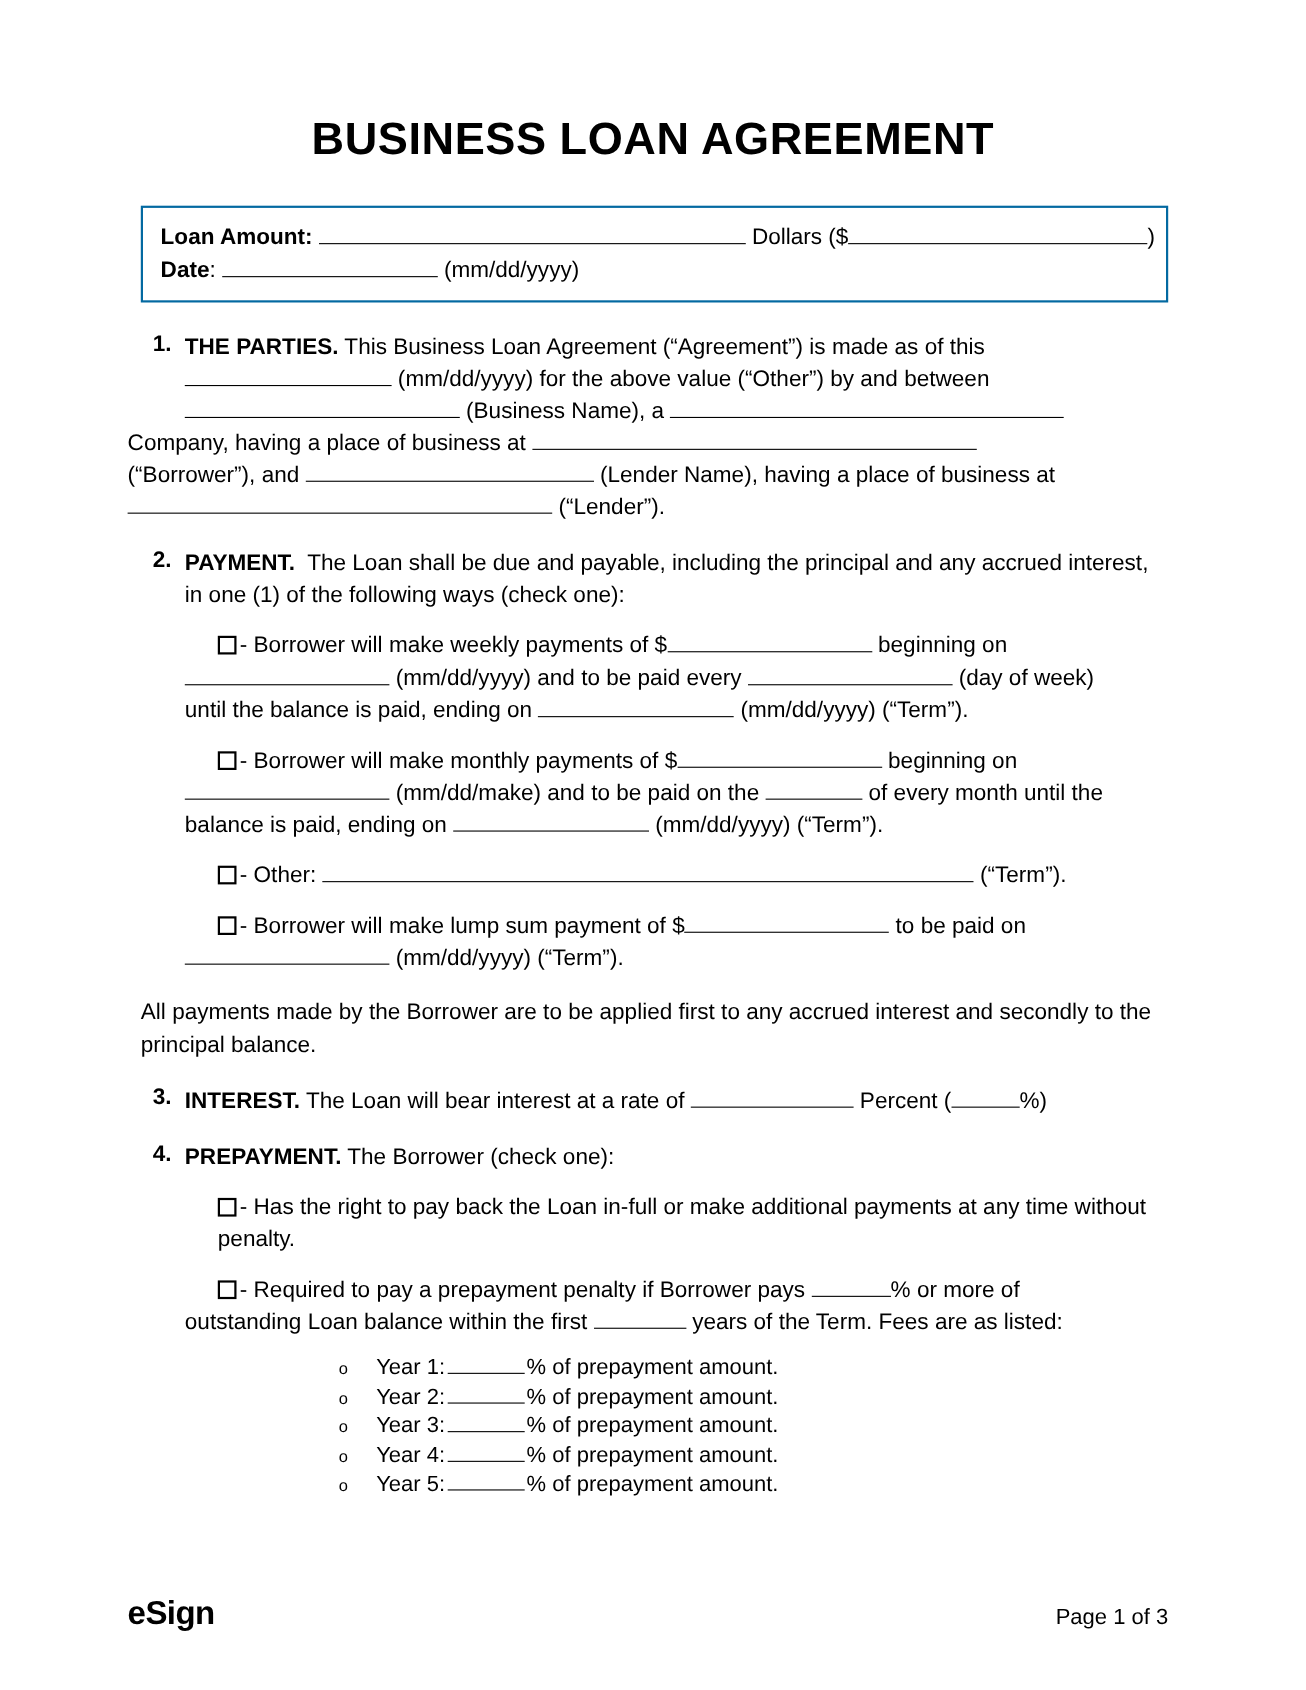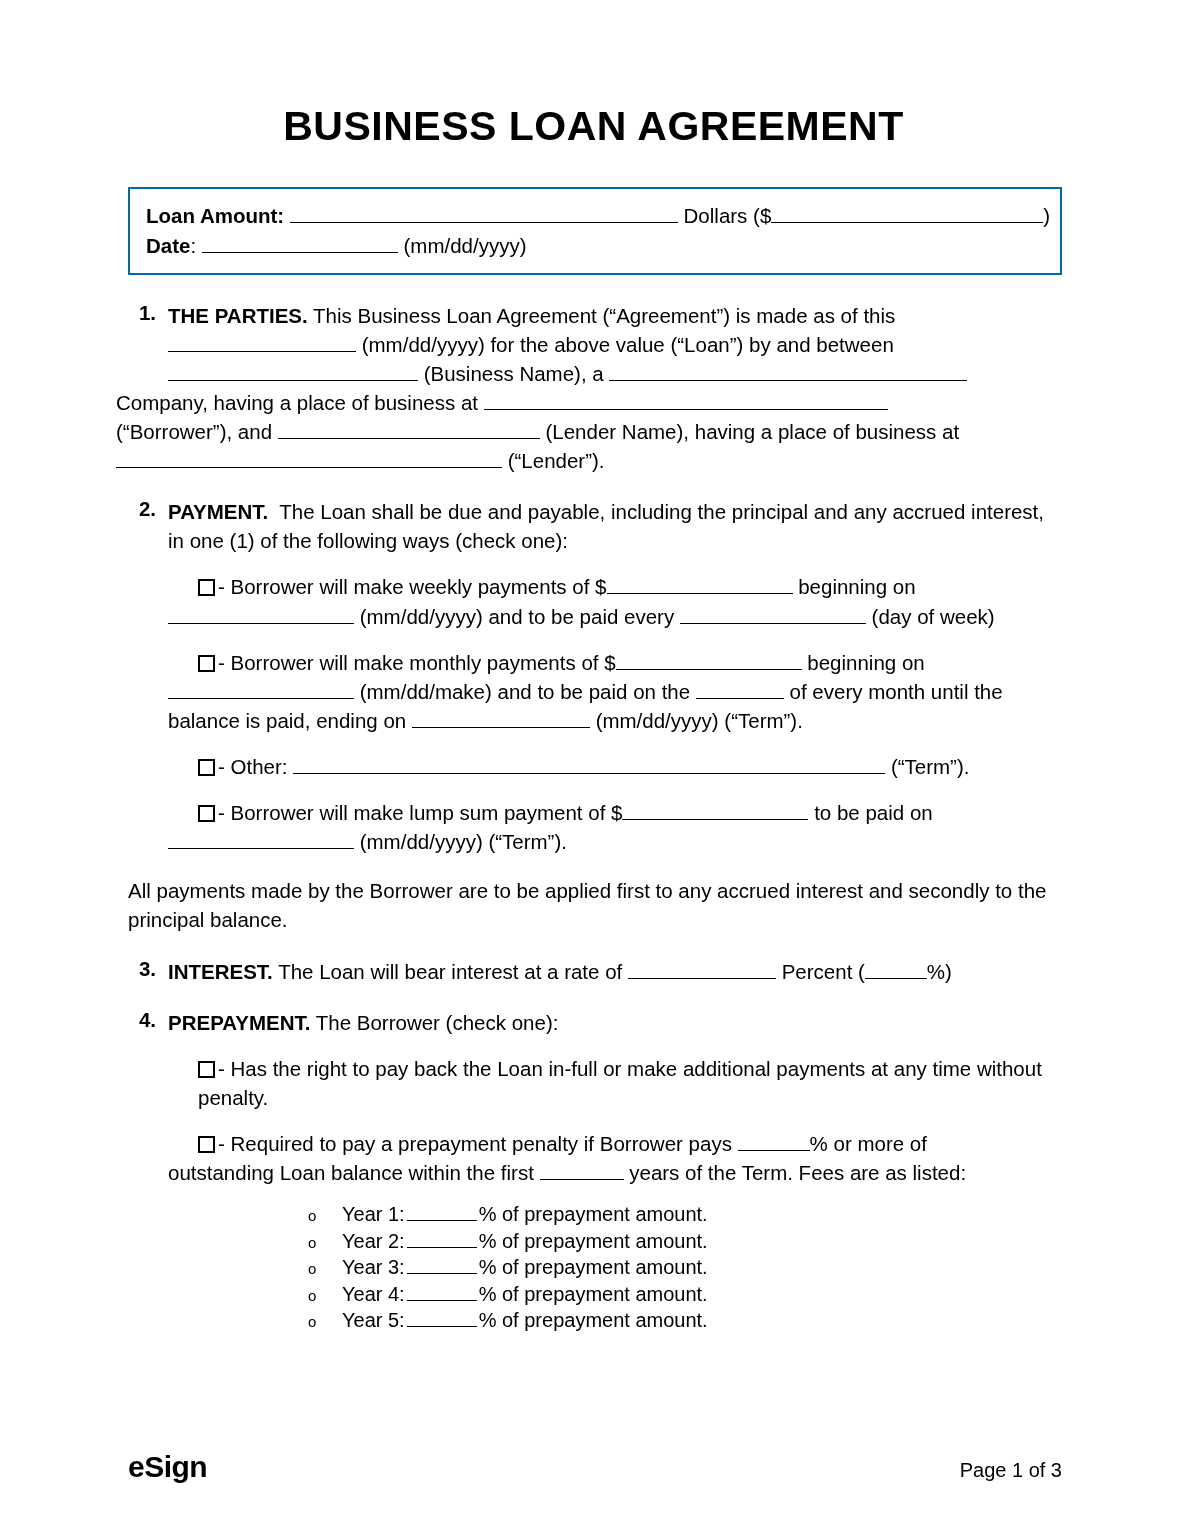--- a/index.html
+++ b/index.html
@@ -97,21 +97,21 @@
   }
   .years .row { display: flex; align-items: baseline; }
   .years .bullet {
     width: 34px;
     flex: 0 0 34px;
     font-size: 15px;
     line-height: 1.5;
   }
   .footer {
     position: absolute;
-    left: 128px;
+    left: 116px;
     right: 125px;
     bottom: 52px;
     display: flex;
     justify-content: space-between;
     align-items: baseline;
   }
   .brand {
     font-size: 30px;
     font-weight: bold;
     letter-spacing: -0.5px;
@@ -144,21 +144,21 @@
 
     <div class="clause">
       <div class="num">1.</div>
       <div class="body">
         <p>
           <b>THE PARTIES.</b>
           <span>This Business Loan Agreement (“Agreement”) is made as of this</span>
         </p>
         <p>
           <span class="ul" style="width:188px"></span>
-          <span>(mm/dd/yyyy) for the above value (“Loan”) by and between</span>
+          <span>(mm/dd/yyyy) for the above value (“Other”) by and between</span>
         </p>
         <p>
           <span class="ul" style="width:250px"></span>
           <span>(Business Name), a</span>
           <span class="ul" style="width:358px"></span>
         </p>
         <p class="outdent">
           <span>Company, having a place of business at</span>
           <span class="ul" style="width:404px"></span>
         </p>
@@ -186,20 +186,25 @@
           <p>
             <span class="cb"></span><span>- Borrower will make weekly payments of $</span><span class="ul" style="width:186px"></span>
             <span>beginning on</span>
           </p>
           <p class="cont">
             <span class="ul" style="width:186px"></span>
             <span>(mm/dd/yyyy) and to be paid every</span>
             <span class="ul" style="width:186px"></span>
             <span>(day of week)</span>
           </p>
+          <p class="cont">
+            <span>until the balance is paid, ending on</span>
+            <span class="ul" style="width:178px"></span>
+            <span>(mm/dd/yyyy) (“Term”).</span>
+          </p>
         </div>
 
         <div class="check-block">
           <p>
             <span class="cb"></span><span>- Borrower will make monthly payments of $</span><span class="ul" style="width:186px"></span>
             <span>beginning on</span>
           </p>
           <p class="cont">
             <span class="ul" style="width:186px"></span>
             <span>(mm/dd/make) and to be paid on the</span>

